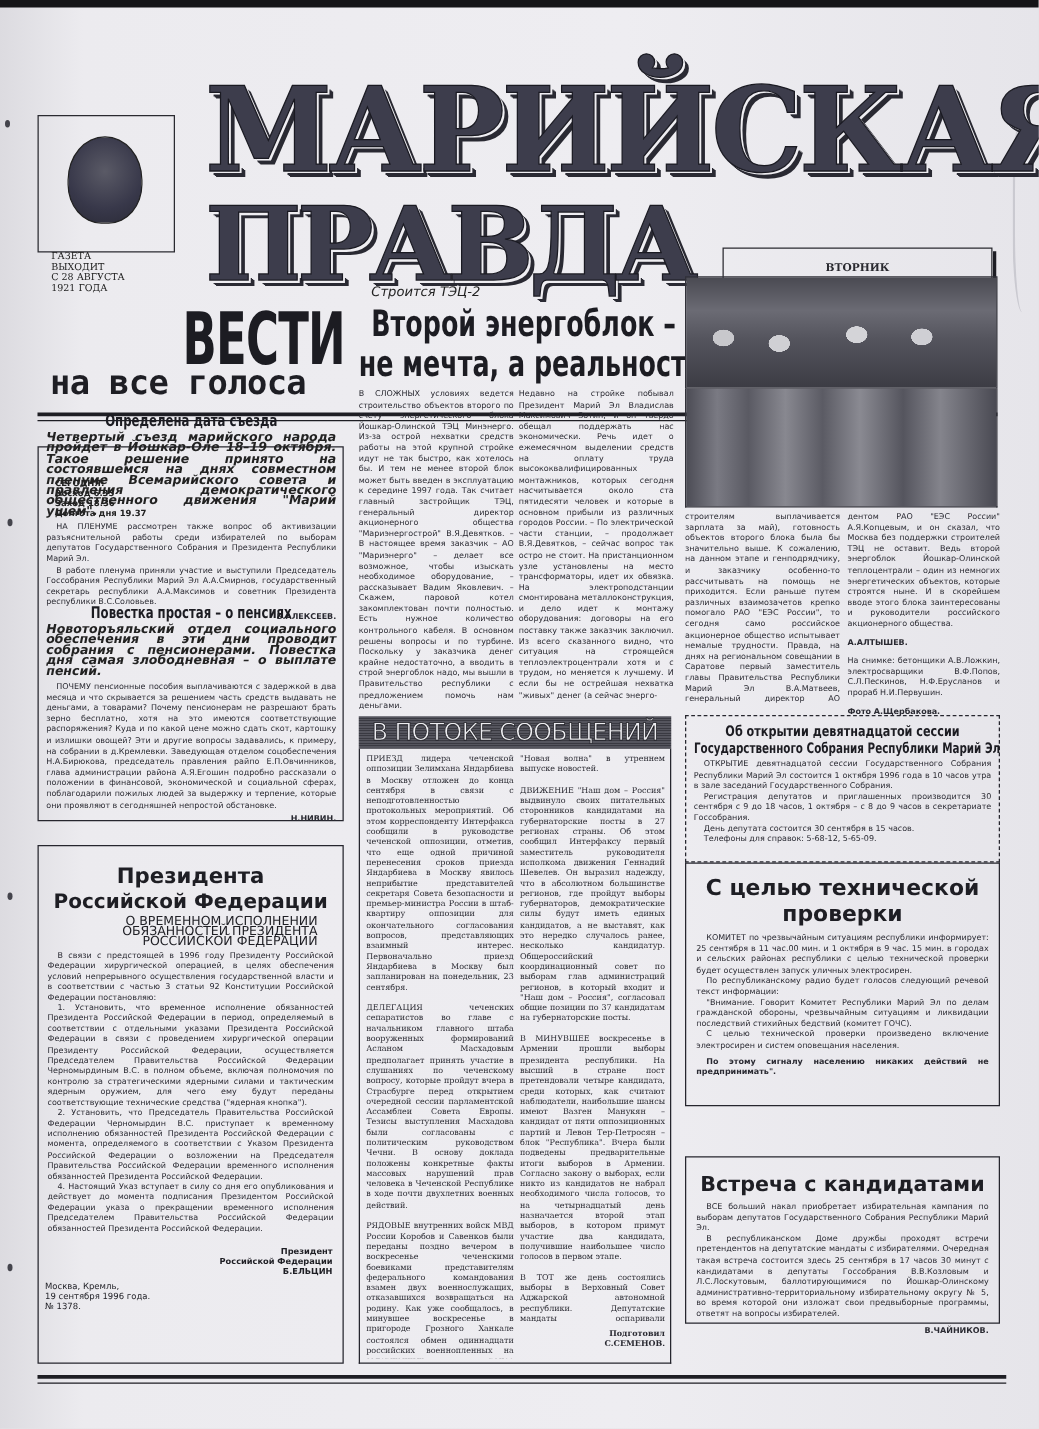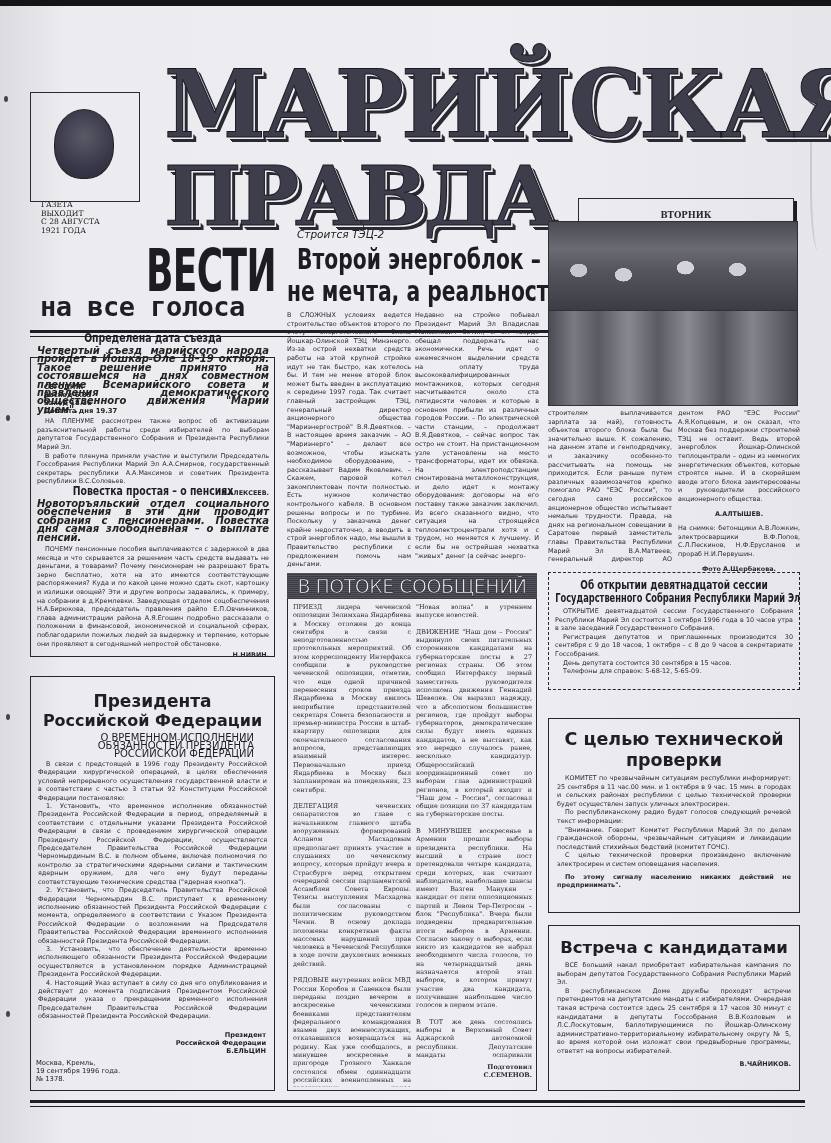--- a/index.html
+++ b/index.html
@@ -172,21 +172,20 @@
   <div class="box" style="left:30px;top:676px;width:245px;height:415px;">
     <div style="text-align:center;margin-top:14px;font-weight:bold;font-size:17px;line-height:20px;color:#1e1e24;">
       <div>Президента</div>
       <div style="font-size:16px;">Российской Федерации</div>
     </div>
     <div style="text-align:right;font-weight:normal;font-size:10px;line-height:8px;margin:3px 20px 2px;">О ВРЕМЕННОМ ИСПОЛНЕНИИ ОБЯЗАННОСТЕЙ ПРЕЗИДЕНТА РОССИЙСКОЙ ФЕДЕРАЦИИ</div>
     <div class="col-text" style="padding:0 7px;line-height:8.4px;">
       <p>В связи с предстоящей в 1996 году Президенту Российской Федерации хирургической операцией, в целях обеспечения условий непрерывного осуществления государственной власти и в соответствии с частью 3 статьи 92 Конституции Российской Федерации постановляю:</p>
       <p>1. Установить, что временное исполнение обязанностей Президента Российской Федерации в период, определяемый в соответствии с отдельными указами Президента Российской Федерации в связи с проведением хирургической операции Президенту Российской Федерации, осуществляется Председателем Правительства Российской Федерации Черномырдиным В.С. в полном объеме, включая полномочия по контролю за стратегическими ядерными силами и тактическим ядерным оружием, для чего ему будут переданы соответствующие технические средства ("ядерная кнопка").</p>
       <p>2. Установить, что Председатель Правительства Российской Федерации Черномырдин В.С. приступает к временному исполнению обязанностей Президента Российской Федерации с момента, определяемого в соответствии с Указом Президента Российской Федерации о возложении на Председателя Правительства Российской Федерации временного исполнения обязанностей Президента Российской Федерации.</p>
-      <p>3. Установить, что обеспечение деятельности временно исполняющего обязанности Президента Российской Федерации осуществляется в установленном порядке Администрацией Президента Российской Федерации.</p>
       <p>4. Настоящий Указ вступает в силу со дня его опубликования и действует до момента подписания Президентом Российской Федерации указа о прекращении временного исполнения Председателем Правительства Российской Федерации обязанностей Президента Российской Федерации.</p>
     </div>
     <div style="text-align:right;font-weight:bold;font-size:6.6px;line-height:8px;padding-right:8px;margin-top:10px;">
       <div>Президент</div>
       <div>Российской Федерации</div>
       <div>Б.ЕЛЬЦИН</div>
     </div>
     <div style="font-size:6.8px;line-height:8px;padding-left:5px;margin-top:4px;">
       <div>Москва, Кремль,</div>
       <div>19 сентября 1996 года.</div>
@@ -200,23 +199,23 @@
 
   <div class="col-text" style="position:absolute;left:287px;top:311px;width:124px;height:258px;overflow:hidden;">В СЛОЖНЫХ условиях ведется строительство объектов второго по счету энергетического блока Йошкар-Олинской ТЭЦ Минэнерго. Из-за острой нехватки средств работы на этой крупной стройке идут не так быстро, как хотелось бы. И тем не менее второй блок может быть введен в эксплуатацию к середине 1997 года. Так считает главный застройщик ТЭЦ, генеральный директор акционерного общества "Мариэнергострой" В.Я.Девятков. – В настоящее время заказчик – АО "Мариэнерго" – делает все возможное, чтобы изыскать необходимое оборудование, – рассказывает Вадим Яковлевич. – Скажем, паровой котел закомплектован почти полностью. Есть нужное количество контрольного кабеля. В основном решены вопросы и по турбине. Поскольку у заказчика денег крайне недостаточно, а вводить в строй энергоблок надо, мы вышли в Правительство республики с предложением помочь нам деньгами.</div>
   <div class="col-text" style="position:absolute;left:415px;top:311px;width:124px;height:258px;overflow:hidden;">Недавно на стройке побывал Президент Марий Эл Владислав Максимович Зотин, и он твердо обещал поддержать нас экономически. Речь идет о ежемесячном выделении средств на оплату труда высококвалифицированных монтажников, которых сегодня насчитывается около ста пятидесяти человек и которые в основном прибыли из различных городов России. – По электрической части станции, – продолжает В.Я.Девятков, – сейчас вопрос так остро не стоит. На пристанционном узле установлены на место трансформаторы, идет их обвязка. На электроподстанции смонтирована металлоконструкция, и дело идет к монтажу оборудования: договоры на его поставку также заказчик заключил. Из всего сказанного видно, что ситуация на строящейся теплоэлектроцентрали хотя и с трудом, но меняется к лучшему. И если бы не острейшая нехватка "живых" денег (а сейчас энерго-</div>
 
   <div class="photo"></div>
   <div class="photo-lower"></div>
 
   <div class="col-text" style="position:absolute;left:548px;top:409px;width:124px;height:155px;overflow:hidden;">строителям выплачивается зарплата за май), готовность объектов второго блока была бы значительно выше. К сожалению, на данном этапе и генподрядчику, и заказчику особенно-то рассчитывать на помощь не приходится. Если раньше путем различных взаимозачетов крепко помогало РАО "ЕЭС России", то сегодня само российское акционерное общество испытывает немалые трудности. Правда, на днях на региональном совещании в Саратове первый заместитель главы Правительства Республики Марий Эл В.А.Матвеев, генеральный директор АО "Мариэнерго" В.И.Котков и В.Я.Девятков встречались с вице-прези-</div>
   <div style="position:absolute;left:678px;top:409px;width:122px;">
     <div class="col-text">дентом РАО "ЕЭС России" А.Я.Копцевым, и он сказал, что Москва без поддержки строителей ТЭЦ не оставит. Ведь второй энергоблок Йошкар-Олинской теплоцентрали – один из немногих энергетических объектов, которые строятся ныне. И в скорейшем вводе этого блока заинтересованы и руководители российского акционерного общества.</div>
-    <div class="col-text" style="text-align:center;font-weight:bold;margin-top:6px;">А.АЛТЫШЕВ.</div>
+    <div class="col-text" style="text-align:left;font-weight:bold;margin-top:6px;">А.АЛТЫШЕВ.</div>
     <div class="col-text" style="margin-top:6px;">На снимке: бетонщики А.В.Ложкин, электросварщики В.Ф.Попов, С.Л.Пескинов, Н.Ф.Ерусланов и прораб Н.И.Первушин.</div>
-    <div class="col-text" style="text-align:center;font-weight:bold;margin-top:6px;">Фото А.Щербакова.</div>
+    <div class="col-text" style="text-align:left;font-weight:bold;margin-top:6px;">Фото А.Щербакова.</div>
   </div>
 
   <div class="stream-banner">
     <span>В ПОТОКЕ СООБЩЕНИЙ</span>
   </div>
   <div class="box" style="left:287px;top:599px;width:250px;height:492px;border-top:none;"></div>
   <div class="serif-text" style="position:absolute;left:293px;top:603px;width:118px;height:484px;overflow:hidden;white-space:pre-line;">ПРИЕЗД лидера чеченской оппозиции Зелимхана Яндарбиева в Москву отложен до конца сентября в связи с неподготовленностью протокольных мероприятий. Об этом корреспонденту Интерфакса сообщили в руководстве чеченской оппозиции, отметив, что еще одной причиной перенесения сроков приезда Яндарбиева в Москву явилось неприбытие представителей секретаря Совета безопасности и премьер-министра России в штаб-квартиру оппозиции для окончательного согласования вопросов, представляющих взаимный интерес. Первоначально приезд Яндарбиева в Москву был запланирован на понедельник, 23 сентября.
 
 ДЕЛЕГАЦИЯ чеченских сепаратистов во главе с начальником главного штаба вооруженных формирований Асланом Масхадовым предполагает принять участие в слушаниях по чеченскому вопросу, которые пройдут вчера в Страсбурге перед открытием очередной сессии парламентской Ассамблеи Совета Европы. Тезисы выступления Масхадова были согласованы с политическим руководством Чечни. В основу доклада положены конкретные факты массовых нарушений прав человека в Чеченской Республике в ходе почти двухлетних военных действий.
 
@@ -237,35 +236,35 @@
     <div class="cond-head" style="text-align:center;font-size:11.5px;line-height:13px;margin-top:6px;transform:scaleX(0.78);transform-origin:center top;">Об открытии девятнадцатой сессии</div>
     <div class="cond-head" style="text-align:center;font-size:11.5px;line-height:13px;transform:scaleX(0.72);transform-origin:center top;margin-left:-40px;margin-right:-40px;">Государственного Собрания Республики Марий Эл</div>
     <div class="col-text" style="padding:2px 6px 0;">
       <p>ОТКРЫТИЕ девятнадцатой сессии Государственного Собрания Республики Марий Эл состоится 1 октября 1996 года в 10 часов утра в зале заседаний Государственного Собрания.</p>
       <p>Регистрация депутатов и приглашенных производится 30 сентября с 9 до 18 часов, 1 октября – с 8 до 9 часов в секретариате Госсобрания.</p>
       <p>День депутата состоится 30 сентября в 15 часов.</p>
       <p>Телефоны для справок: 5-68-12, 5-65-09.</p>
     </div>
   </div>
 
-  <div class="box" style="left:548px;top:718px;width:252px;height:195px;">
+  <div class="box" style="left:548px;top:690px;width:252px;height:195px;">
     <div style="text-align:center;font-weight:bold;font-size:17.5px;line-height:21px;margin-top:10px;color:#1e1e24;">
       <div>С целью технической</div>
       <div>проверки</div>
     </div>
     <div class="col-text" style="padding:3px 8px 0;">
       <p>КОМИТЕТ по чрезвычайным ситуациям республики информирует: 25 сентября в 11 час.00 мин. и 1 октября в 9 час. 15 мин. в городах и сельских районах республики с целью технической проверки будет осуществлен запуск уличных электросирен.</p>
       <p>По республиканскому радио будет голосов следующий речевой текст информации:</p>
       <p>"Внимание. Говорит Комитет Республики Марий Эл по делам гражданской обороны, чрезвычайным ситуациям и ликвидации последствий стихийных бедствий (комитет ГОЧС).</p>
       <p>С целью технической проверки произведено включение электросирен и систем оповещания населения.</p>
       <p style="font-weight:bold;margin-top:4px;">По этому сигналу населению никаких действий не предпринимать".</p>
     </div>
   </div>
 
-  <div class="box" style="left:548px;top:925px;width:252px;height:166px;">
+  <div class="box" style="left:548px;top:925px;width:252px;height:134px;">
     <div style="text-align:center;font-weight:bold;font-size:16.5px;line-height:20px;margin-top:12px;color:#1e1e24;">
       <div>Встреча с кандидатами</div>
     </div>
     <div class="col-text" style="padding:3px 8px 0;">
       <p>ВСЕ больший накал приобретает избирательная кампания по выборам депутатов Государственного Собрания Республики Марий Эл.</p>
       <p>В республиканском Доме дружбы проходят встречи претендентов на депутатские мандаты с избирателями. Очередная такая встреча состоится здесь 25 сентября в 17 часов 30 минут с кандидатами в депутаты Госсобрания В.В.Козловым и Л.С.Лоскутовым, баллотирующимися по Йошкар-Олинскому административно-территориальному избирательному округу № 5, во время которой они изложат свои предвыборные программы, ответят на вопросы избирателей.</p>
     </div>
     <div class="col-text" style="text-align:right;font-weight:bold;padding-right:8px;margin-top:4px;">В.ЧАЙНИКОВ.</div>
   </div>
 

